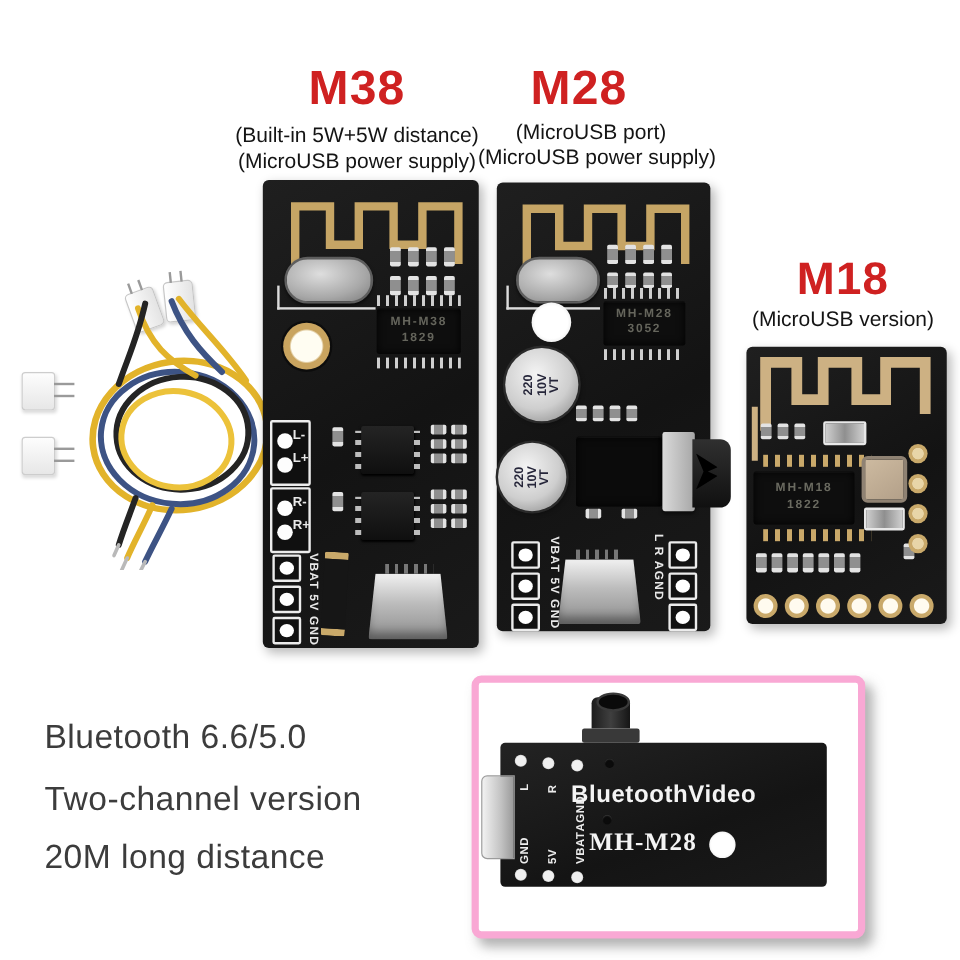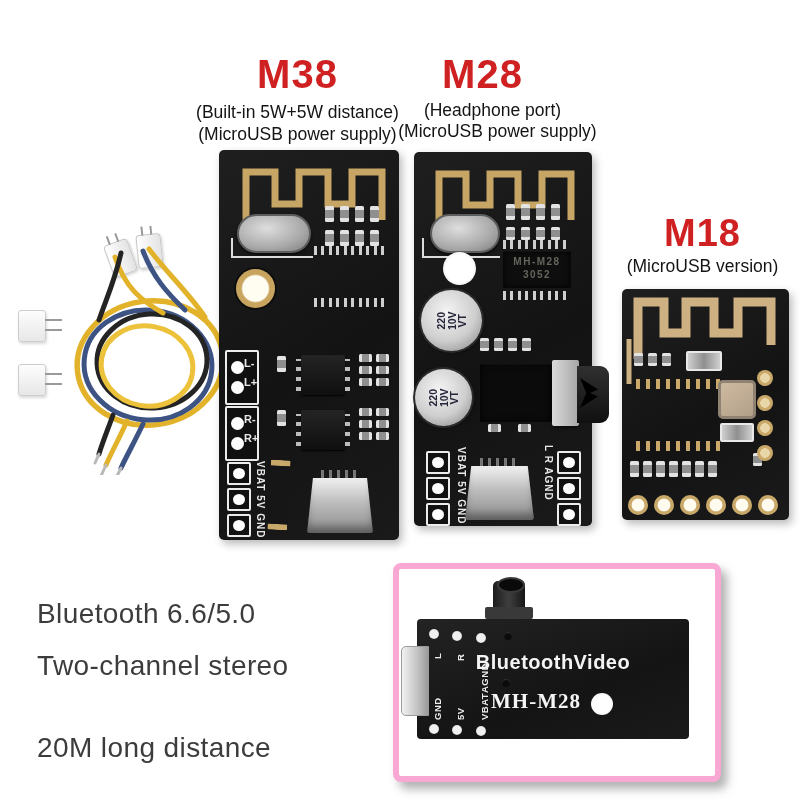--- a/index.html
+++ b/index.html
@@ -80,30 +80,30 @@
   .screw{position:absolute;width:8px;height:8px;border-radius:50%;background:#0b0b0b;box-shadow:inset 0 1px 1px #333}
 </style>
 </head>
 <body>
 
 <div class="abs ctr title" style="left:200px;top:52px;width:195px">M38</div>
 <div class="abs ctr sub" style="left:185px;top:101px;width:225px">(Built-in 5W+5W distance)</div>
 <div class="abs ctr sub" style="left:185px;top:123px;width:225px">(MicroUSB power supply)</div>
 
 <div class="abs ctr title" style="left:385px;top:52px;width:195px">M28</div>
-<div class="abs ctr sub" style="left:385px;top:99px;width:215px">(Headphone port)</div>
+<div class="abs ctr sub" style="left:385px;top:99px;width:215px">(MicroUSB port)</div>
 <div class="abs ctr sub" style="left:385px;top:120px;width:225px">(MicroUSB power supply)</div>
 
 <div class="abs ctr title" style="left:605px;top:212px;width:195px;font-size:38px">M18</div>
 <div class="abs ctr sub" style="left:610px;top:255px;width:185px">(MicroUSB version)</div>
 
 <div>
   <div class="abs feat" style="left:37px;top:598px">Bluetooth 6.6/5.0</div>
-  <div class="abs feat" style="left:37px;top:650px">Two-channel stereo</div>
-  <div class="abs feat" style="left:37px;top:732px">20M long distance</div>
+  <div class="abs feat" style="left:37px;top:650px">Two-channel version</div>
+  <div class="abs feat" style="left:37px;top:698px">20M long distance</div>
 </div>
 
 <div class="sock" style="left:18px;top:310px">
   <span class="hpin" style="top:8px"></span>
   <span class="hpin" style="top:18px"></span>
 </div>
 <div class="sock" style="left:18px;top:364px">
   <span class="hpin" style="top:8px"></span>
   <span class="hpin" style="top:18px"></span>
 </div>
@@ -151,20 +151,24 @@
       <span class="smd"></span>
   </div>
   <div class="abs row" style="left:106px;top:80px">
     <span class="smd"></span>
       <span class="smd"></span>
       <span class="smd"></span>
       <span class="smd"></span>
   </div>
 
   <div class="abs pins-h" style="left:95px;top:96px;width:70px;height:9px"></div>
+  <div class="chip" style="left:95px;top:107px;width:70px;height:38px">
+    <span class="chiptext" style="top:6px">MH-M38</span>
+    <span class="chiptext" style="top:19px">1829</span>
+  </div>
   <div class="abs pins-h" style="left:95px;top:148px;width:70px;height:9px"></div>
 
   <span class="abs smd" style="left:58px;top:206px"></span>
   <span class="abs smd" style="left:58px;top:260px"></span>
   <div class="soic" style="left:82px;top:205px;width:44px;height:40px"></div>
   <div class="soic" style="left:82px;top:260px;width:44px;height:40px"></div>
   <div class="abs grid2" style="left:140px;top:204px">
     <span class="smdh"></span>
       <span class="smdh"></span>
       <span class="smdh"></span>
@@ -290,20 +294,24 @@
   </svg>
 
   <div class="abs row" style="left:12px;top:64px;gap:5px">
     <span class="smd s"></span>
       <span class="smd s"></span>
       <span class="smd s"></span>
   </div>
   <div class="outlined" style="left:64px;top:62px;width:32px;height:16px"></div>
 
   <div class="abs goldpins" style="left:14px;top:90px;width:90px;height:10px"></div>
+  <div class="chip" style="left:6px;top:104px;width:84px;height:44px">
+    <span class="chiptext" style="top:8px;color:#6a6a60">MH-M18</span>
+    <span class="chiptext" style="top:22px;color:#6a6a60">1822</span>
+  </div>
   <div class="abs goldpins" style="left:14px;top:152px;width:90px;height:10px"></div>
 
   <div class="abs" style="left:96px;top:91px;width:32px;height:33px;background:linear-gradient(145deg,#cdbaa0,#b3a089);border:3px solid #8f8273;border-radius:5px"></div>
   <div class="outlined" style="left:98px;top:134px;width:30px;height:15px"></div>
 
   <div class="abs row" style="left:8px;top:172px;gap:4px">
     <span class="smd"></span>
       <span class="smd"></span>
       <span class="smd"></span>
       <span class="smd"></span>

